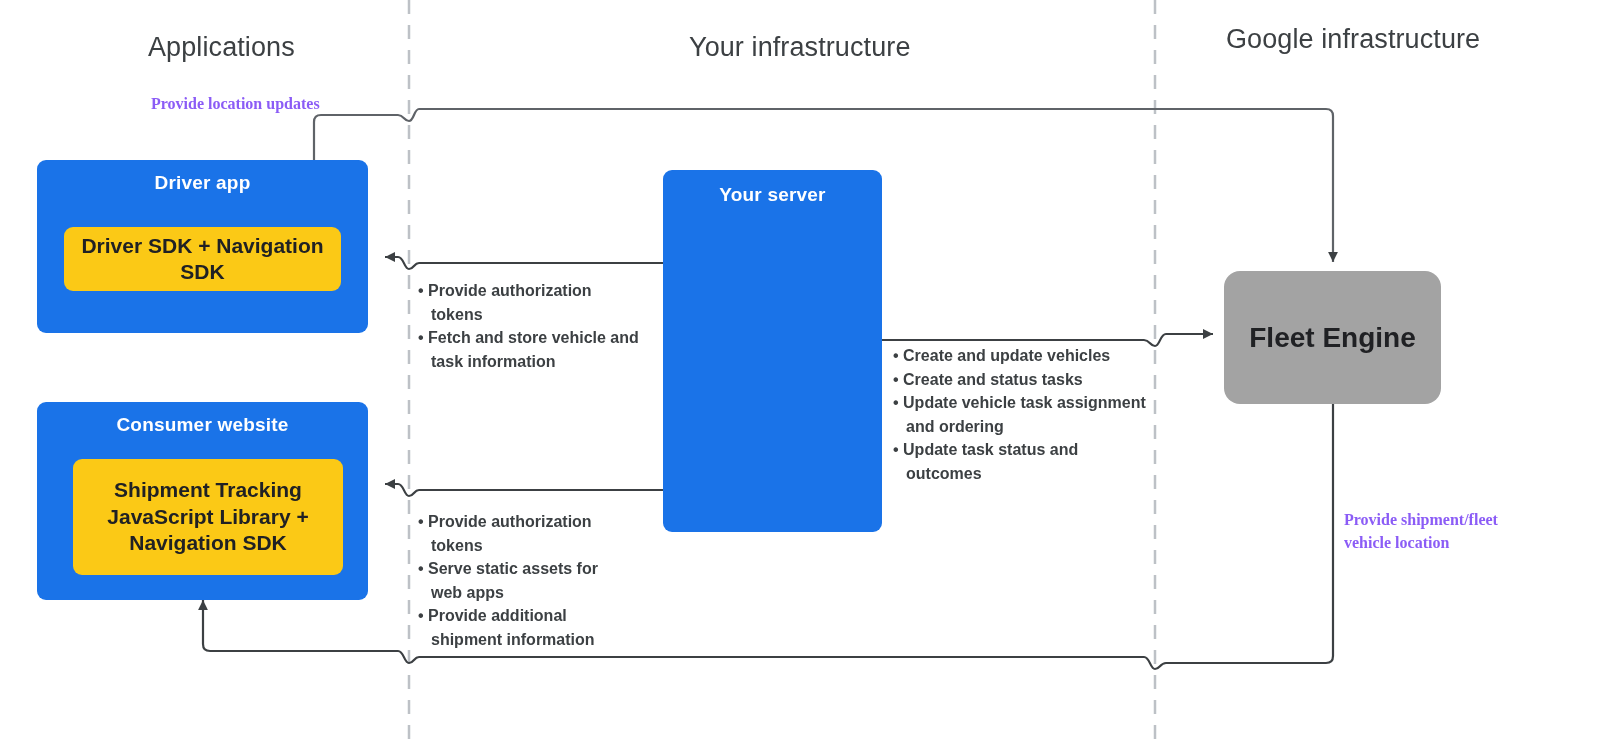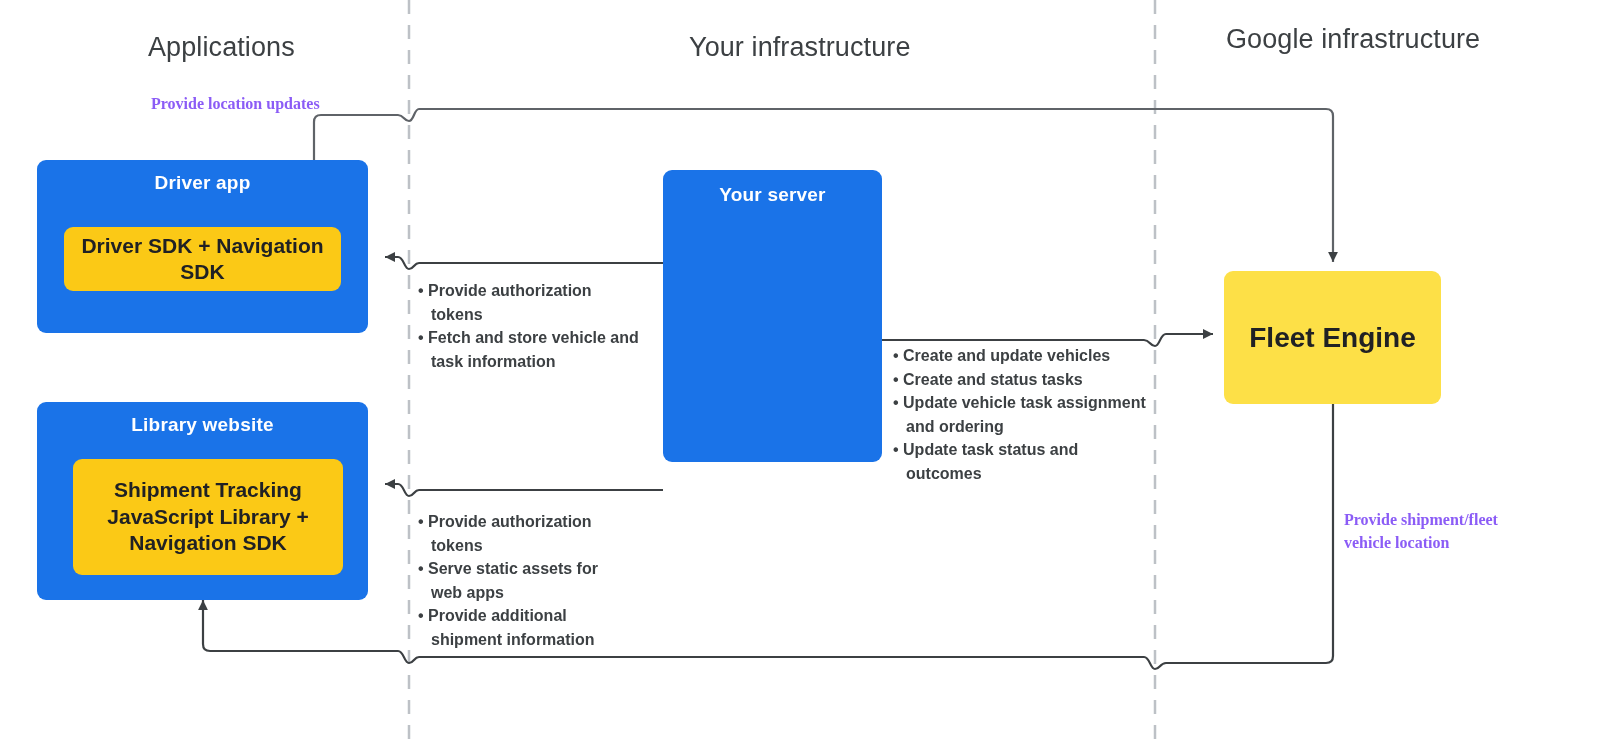--- a/index.html
+++ b/index.html
@@ -39,21 +39,22 @@
   
   .box {
     position: absolute;
     border-radius: 9px;
     box-sizing: border-box;
   }
   .box-blue {
     background: #1a73e8;
   }
   .box-yellow {
-    background: #fde047;
+    background: #a3a3a3;
+    border-radius: 16px;
   }
   .outer-title {
     position: absolute;
     left: 0;
     right: 0;
     text-align: center;
     color: #ffffff;
     font-size: 19px;
     font-weight: bold;
     letter-spacing: 0.2px;
@@ -165,27 +166,27 @@
   <div class="zone-title" style="left:665px; top:32px;">Your infrastructure</div>
   <div class="zone-title" style="left:1202px; top:24px;">Google infrastructure</div>
 
   <div class="box box-blue" style="left:37px; top:160px; width:331px; height:173px;">
     <div class="outer-title" style="top:12px;">Driver app</div>
     <div class="inner-box" style="left:27px; top:67px; width:277px; height:64px;">Driver SDK +
 Navigation SDK</div>
   </div>
 
   <div class="box box-blue" style="left:37px; top:402px; width:331px; height:198px;">
-    <div class="outer-title" style="top:12px;">Library website</div>
+    <div class="outer-title" style="top:12px;">Consumer website</div>
     <div class="inner-box" style="left:36px; top:57px; width:270px; height:116px;">Shipment Tracking
 JavaScript Library  +
 Navigation SDK</div>
   </div>
 
-  <div class="box box-blue" style="left:663px; top:170px; width:219px; height:292px;">
+  <div class="box box-blue" style="left:663px; top:170px; width:219px; height:362px;">
     <div class="outer-title" style="top:14px;">Your server</div>
   </div>
 
   <div class="box box-yellow" style="left:1224px; top:271px; width:217px; height:133px;">
     <div class="fleet-label">Fleet Engine</div>
   </div>
 
   <div class="edge-label" style="left:151px; top:92px;">Provide location updates</div>
 
   <div class="bullets" style="left:418px; top:279px; width:225px;">

